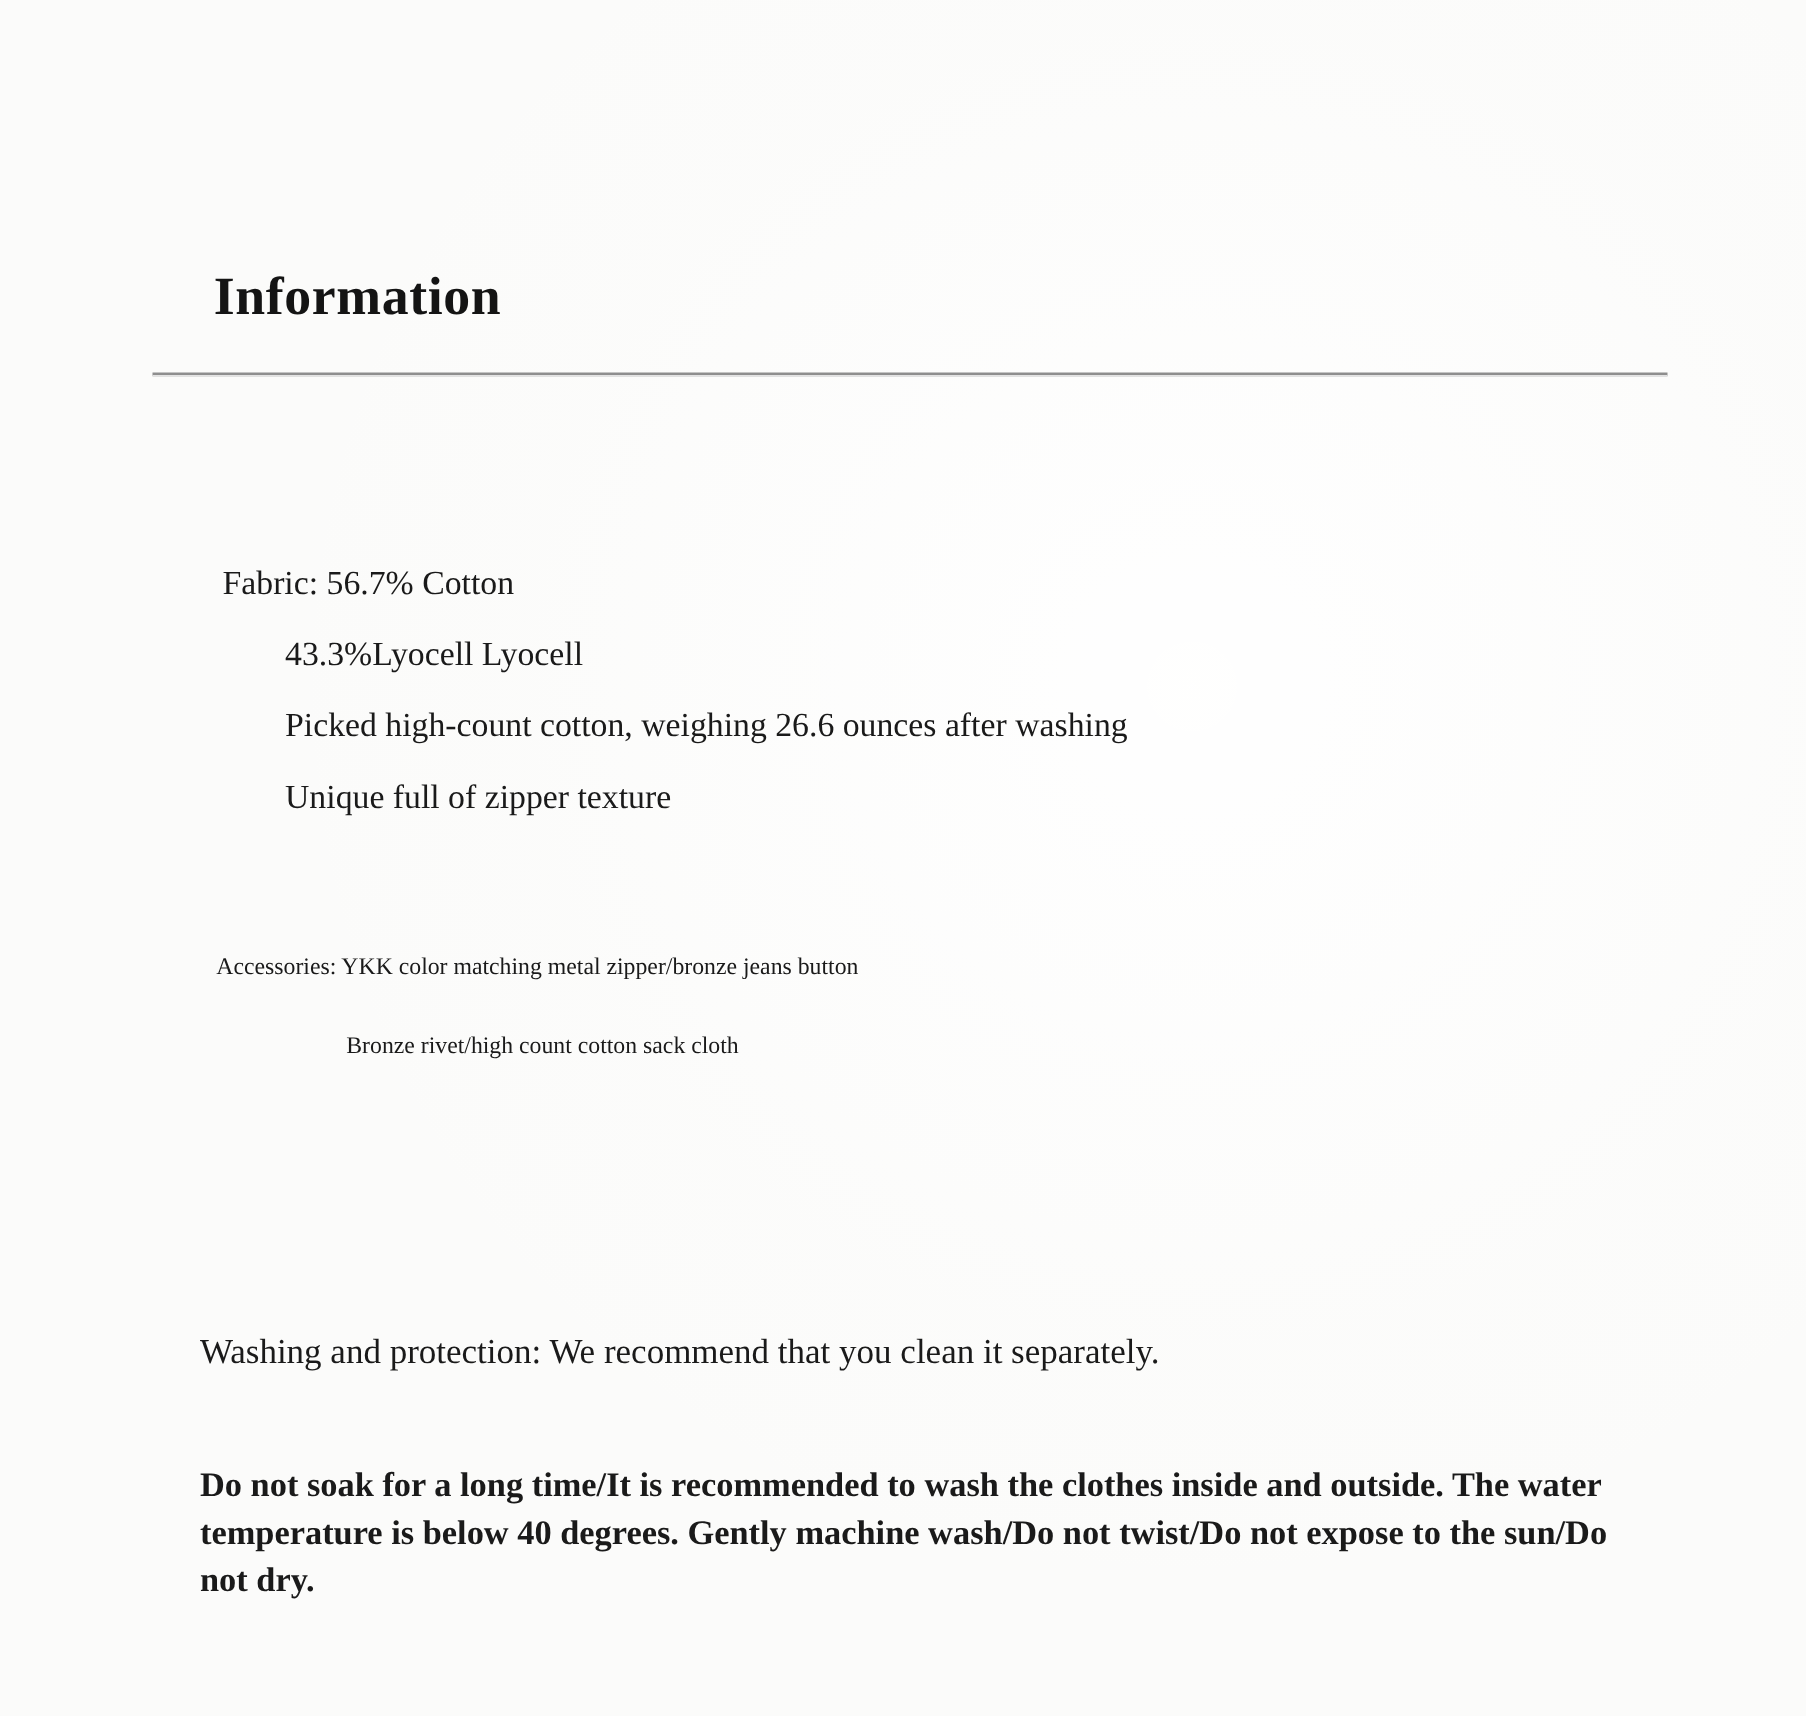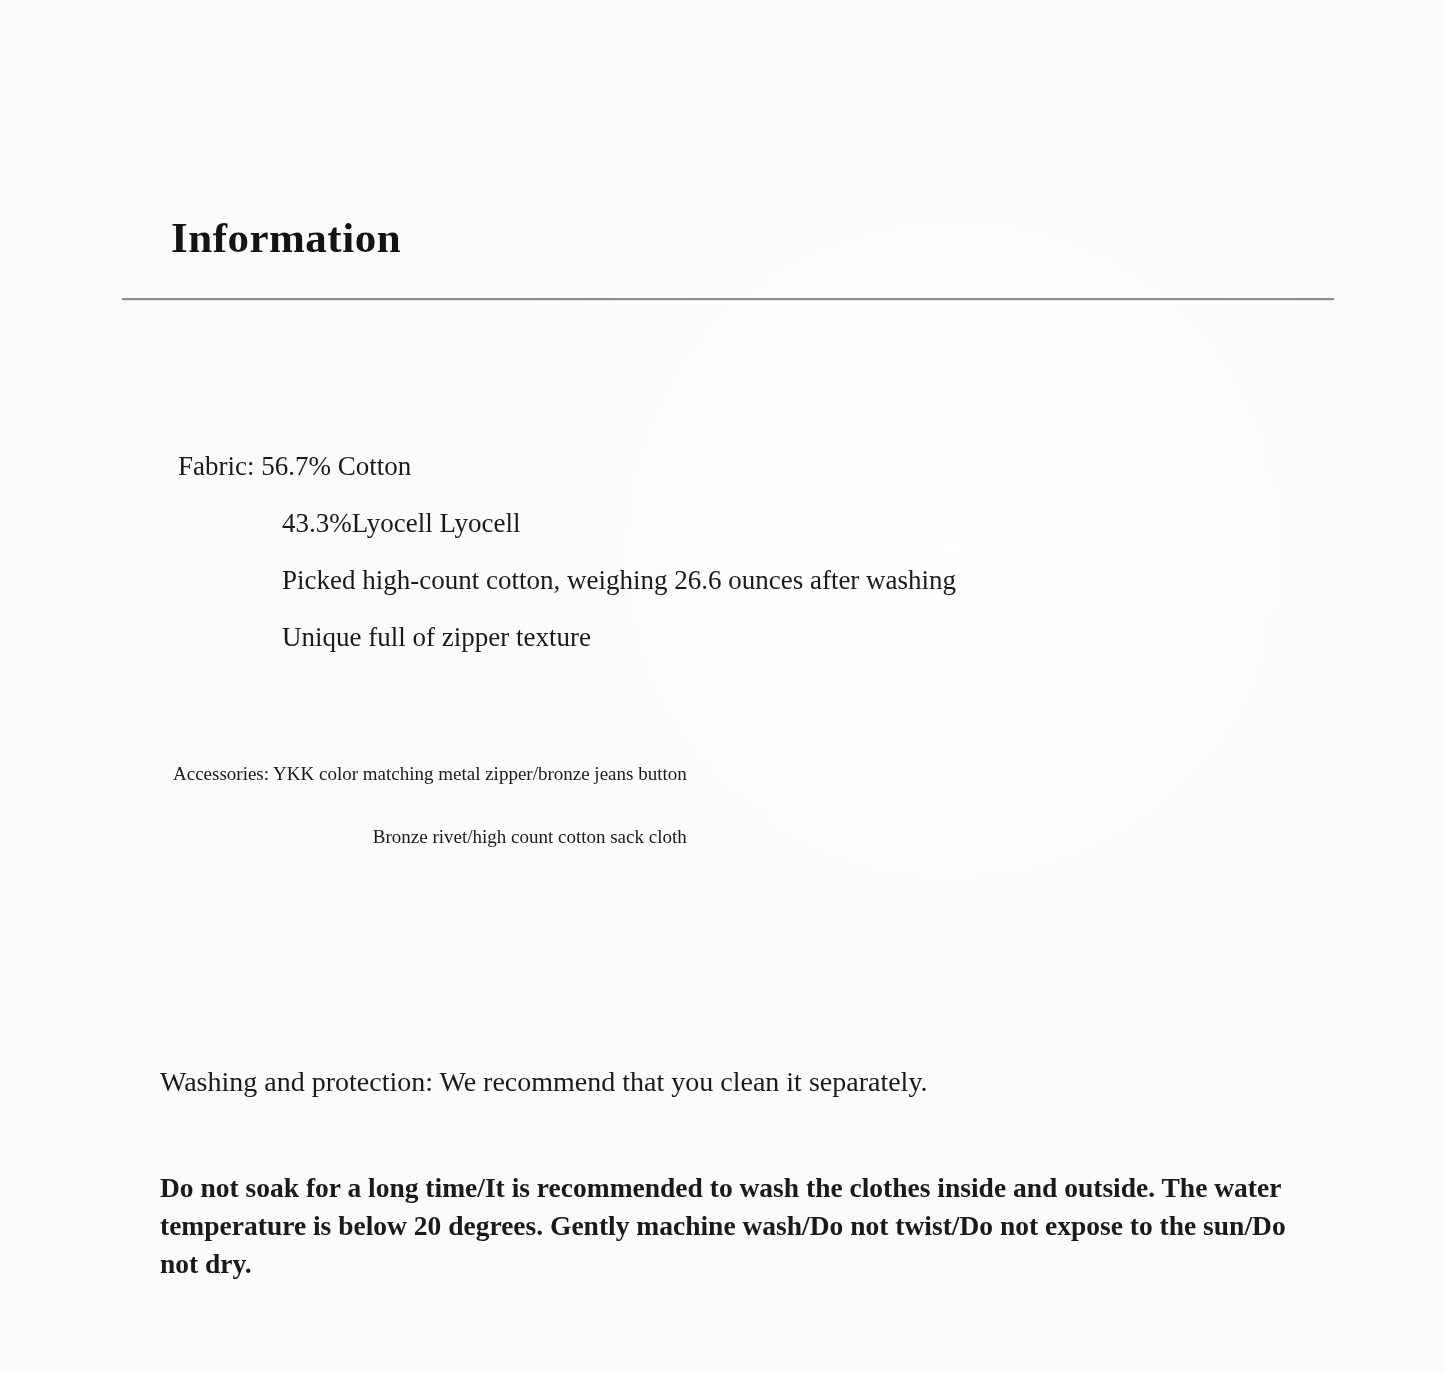--- a/index.html
+++ b/index.html
@@ -41,31 +41,30 @@
     font-weight: 400;
     white-space: nowrap;
   }
   .fabric-block {
     left: 178px;
     top: 438px;
     font-size: 27px;
     line-height: 57px;
   }
   .fabric-block .indented {
-    margin-left: 104px;
+    margin-left: 50px;
   }
   .accessories-block {
     left: 173px;
     top: 742px;
     font-size: 19px;
     line-height: 63px;
   }
   .accessories-block .indented {
-    margin-left: 72px;
-    text-align: right;
+    margin-left: 104px;
   }
   .washing-title {
     left: 160px;
     top: 1062px;
     font-size: 28px;
     line-height: 40px;
   }
   .washing-paragraph {
     left: 160px;
     top: 1141px;
@@ -91,13 +90,13 @@
   <div class="indented">Unique full of zipper texture</div>
 </div>
 
 <div class="text-block accessories-block">
   <div>Accessories: YKK color matching metal zipper/bronze jeans button</div>
   <div class="indented">Bronze rivet/high count cotton sack cloth</div>
 </div>
 
 <div class="text-block washing-title">Washing and protection: We recommend that you clean it separately.</div>
 
-<p class="washing-paragraph">Do not soak for a long time/It is recommended to wash the clothes inside and outside. The water temperature is below 20 degrees. Gently machine wash/Do not twist/Do not expose to the sun/Do not dry.</p>
+<p class="washing-paragraph">Do not soak for a long time/It is recommended to wash the clothes inside and outside. The water temperature is below 40 degrees. Gently machine wash/Do not twist/Do not expose to the sun/Do not dry.</p>
 
 </body></html>

